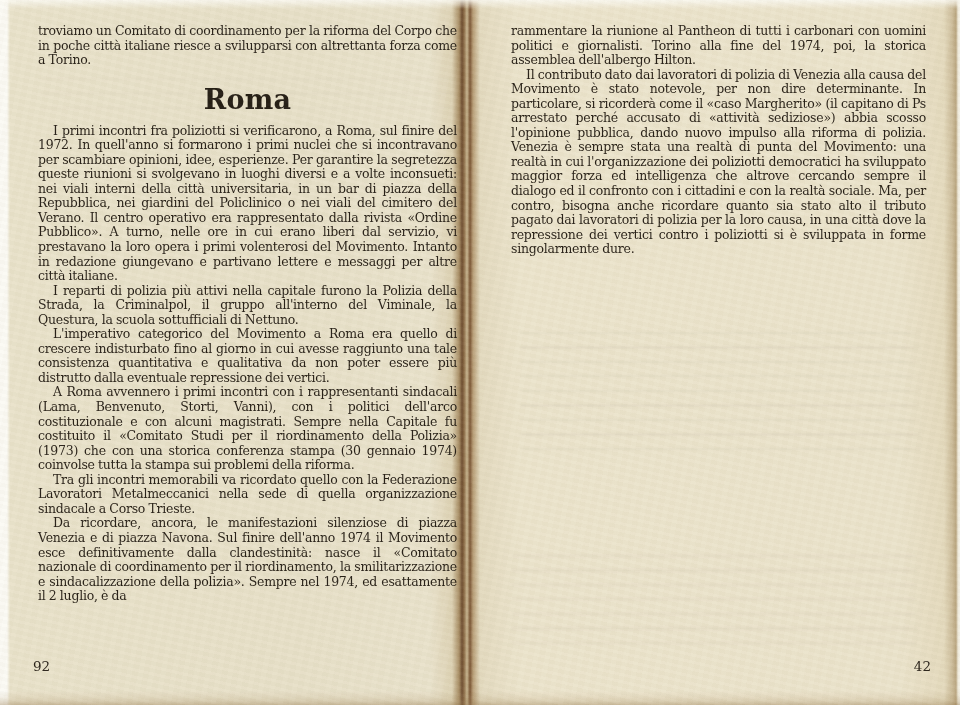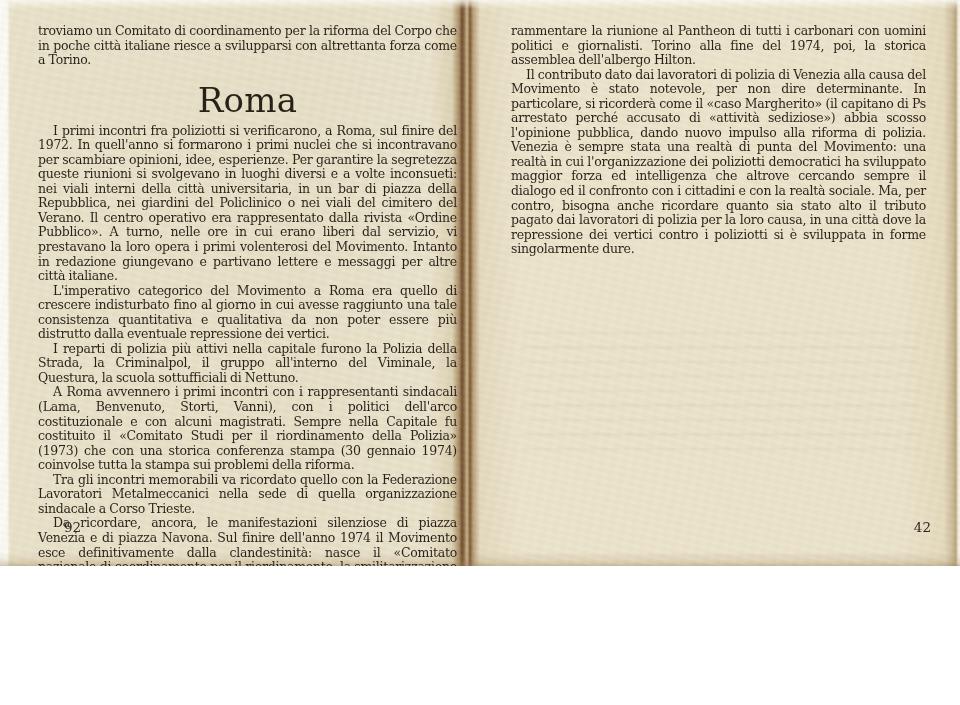--- a/index.html
+++ b/index.html
@@ -1,19 +1,19 @@
 <!DOCTYPE html>
 <html><head>
 <meta charset="utf-8">
 <style>
   html,body{margin:0;padding:0;background:#ffffff;}
   body{width:960px;height:705px;overflow:hidden;
        font-family:"DejaVu Serif","Liberation Serif",serif;}
 
-  .scan{position:relative;width:960px;height:566px;overflow:hidden;
+  .scan{position:relative;width:960px;height:705px;overflow:hidden;
     background:
       
       linear-gradient(180deg, rgba(252,251,244,.85) 0px, rgba(252,251,244,0) 9px),
       
       linear-gradient(0deg, rgba(146,117,74,.40) 0px, rgba(163,136,92,.22) 4px, rgba(163,136,92,.10) 8px, rgba(163,136,92,0) 14px),
       
       linear-gradient(90deg,
         #fbfaf4 0px, #fbfaf4 7px,
         #e9e2ca 10px, #e7e0c8 300px, #e9e2cb 430px,
         #ddd2b4 452px, #a98f66 459px, #6d4c2f 462px, #8a6a45 464px,
@@ -36,39 +36,39 @@
 
   .page{position:absolute;top:0;height:705px;color:#241d14;}
   .page-left {left:38px; width:419px;}
   .page-right{left:511px;width:415px;}
   .page-inner{padding-top:24px;}
 
   p.body{margin:0;font-size:12.5px;line-height:14.55px;text-align:justify;
          letter-spacing:-0.25px;word-spacing:-0.4px;}
   p.indent{text-indent:15px;}
 
-  h1.heading{margin:15px 0 7px 0;font-size:34px;line-height:34px;font-weight:400;
+  h1.heading{margin:15px 0 7px 0;font-size:27px;line-height:34px;font-weight:700;
              text-align:center;letter-spacing:.2px;color:#221b12;}
 
-  .pagenum{position:absolute;bottom:31px;font-size:13.5px;color:#2a231a;margin-left:31px;}
+  .pagenum{position:absolute;bottom:31px;font-size:13.5px;color:#2a231a;}
   .pagenum-left{left:33px;}
   .pagenum-right{right:29px;}
 </style>
 </head>
 <body>
 
 <div class="scan">
 
   <div class="page page-left">
     <div class="page-inner">
       <p class="body">troviamo un Comitato di coordinamento per la riforma del Corpo che in poche città italiane riesce a svilupparsi con altrettanta forza come a Torino.</p>
       <h1 class="heading">Roma</h1>
       <p class="body indent">I primi incontri fra poliziotti si verificarono, a Roma, sul finire del 1972. In quell'anno si formarono i primi nuclei che si incontravano per scambiare opinioni, idee, esperienze. Per garantire la segretezza queste riunioni si svolgevano in luoghi diversi e a volte inconsueti: nei viali interni della città universitaria, in un bar di piazza della Repubblica, nei giardini del Policlinico o nei viali del cimitero del Verano. Il centro operativo era rappresentato dalla rivista «Ordine Pubblico». A turno, nelle ore in cui erano liberi dal servizio, vi prestavano la loro opera i primi volenterosi del Movimento. Intanto in redazione giungevano e partivano lettere e messaggi per altre città italiane.</p>
+      <p class="body indent">I reparti di polizia più attivi nella capitale furono la Polizia della Strada, la Criminalpol, il gruppo all'interno del Viminale, la Questura, la scuola sottufficiali di Nettuno.</p>
       <p class="body indent">L'imperativo categorico del Movimento a Roma era quello di crescere indisturbato fino al giorno in cui avesse raggiunto una tale consistenza quantitativa e qualitativa da non poter essere più distrutto dalla eventuale repressione dei vertici.</p>
-      <p class="body indent">I reparti di polizia più attivi nella capitale furono la Polizia della Strada, la Criminalpol, il gruppo all'interno del Viminale, la Questura, la scuola sottufficiali di Nettuno.</p>
       <p class="body indent">A Roma avvennero i primi incontri con i rappresentanti sindacali (Lama, Benvenuto, Storti, Vanni), con i politici dell'arco costituzionale e con alcuni magistrati. Sempre nella Capitale fu costituito il «Comitato Studi per il riordinamento della Polizia» (1973) che con una storica conferenza stampa (30 gennaio 1974) coinvolse tutta la stampa sui problemi della riforma.</p>
       <p class="body indent">Tra gli incontri memorabili va ricordato quello con la Federazione Lavoratori Metalmeccanici nella sede di quella organizzazione sindacale a Corso Trieste.</p>
       <p class="body indent">Da ricordare, ancora, le manifestazioni silenziose di piazza Venezia e di piazza Navona. Sul finire dell'anno 1974 il Movimento esce definitivamente dalla clandestinità: nasce il «Comitato nazionale di coordinamento per il riordinamento, la smilitarizzazione e sindacalizzazione della polizia». Sempre nel 1974, ed esattamente il 2 luglio, è da</p>
     </div>
   </div>
 
   <div class="page page-right">
     <div class="page-inner">
       <p class="body">rammentare la riunione al Pantheon di tutti i carbonari con uomini politici e giornalisti. Torino alla fine del 1974, poi, la storica assemblea dell'albergo Hilton.</p>
       <p class="body indent">Il contributo dato dai lavoratori di polizia di Venezia alla causa del Movimento è stato notevole, per non dire determinante. In particolare, si ricorderà come il «caso Margherito» (il capitano di Ps arrestato perché accusato di «attività sediziose») abbia scosso l'opinione pubblica, dando nuovo impulso alla riforma di polizia. Venezia è sempre stata una realtà di punta del Movimento: una realtà in cui l'organizzazione dei poliziotti democratici ha sviluppato maggior forza ed intelligenza che altrove cercando sempre il dialogo ed il confronto con i cittadini e con la realtà sociale. Ma, per contro, bisogna anche ricordare quanto sia stato alto il tributo pagato dai lavoratori di polizia per la loro causa, in una città dove la repressione dei vertici contro i poliziotti si è sviluppata in forme singolarmente dure.</p>

